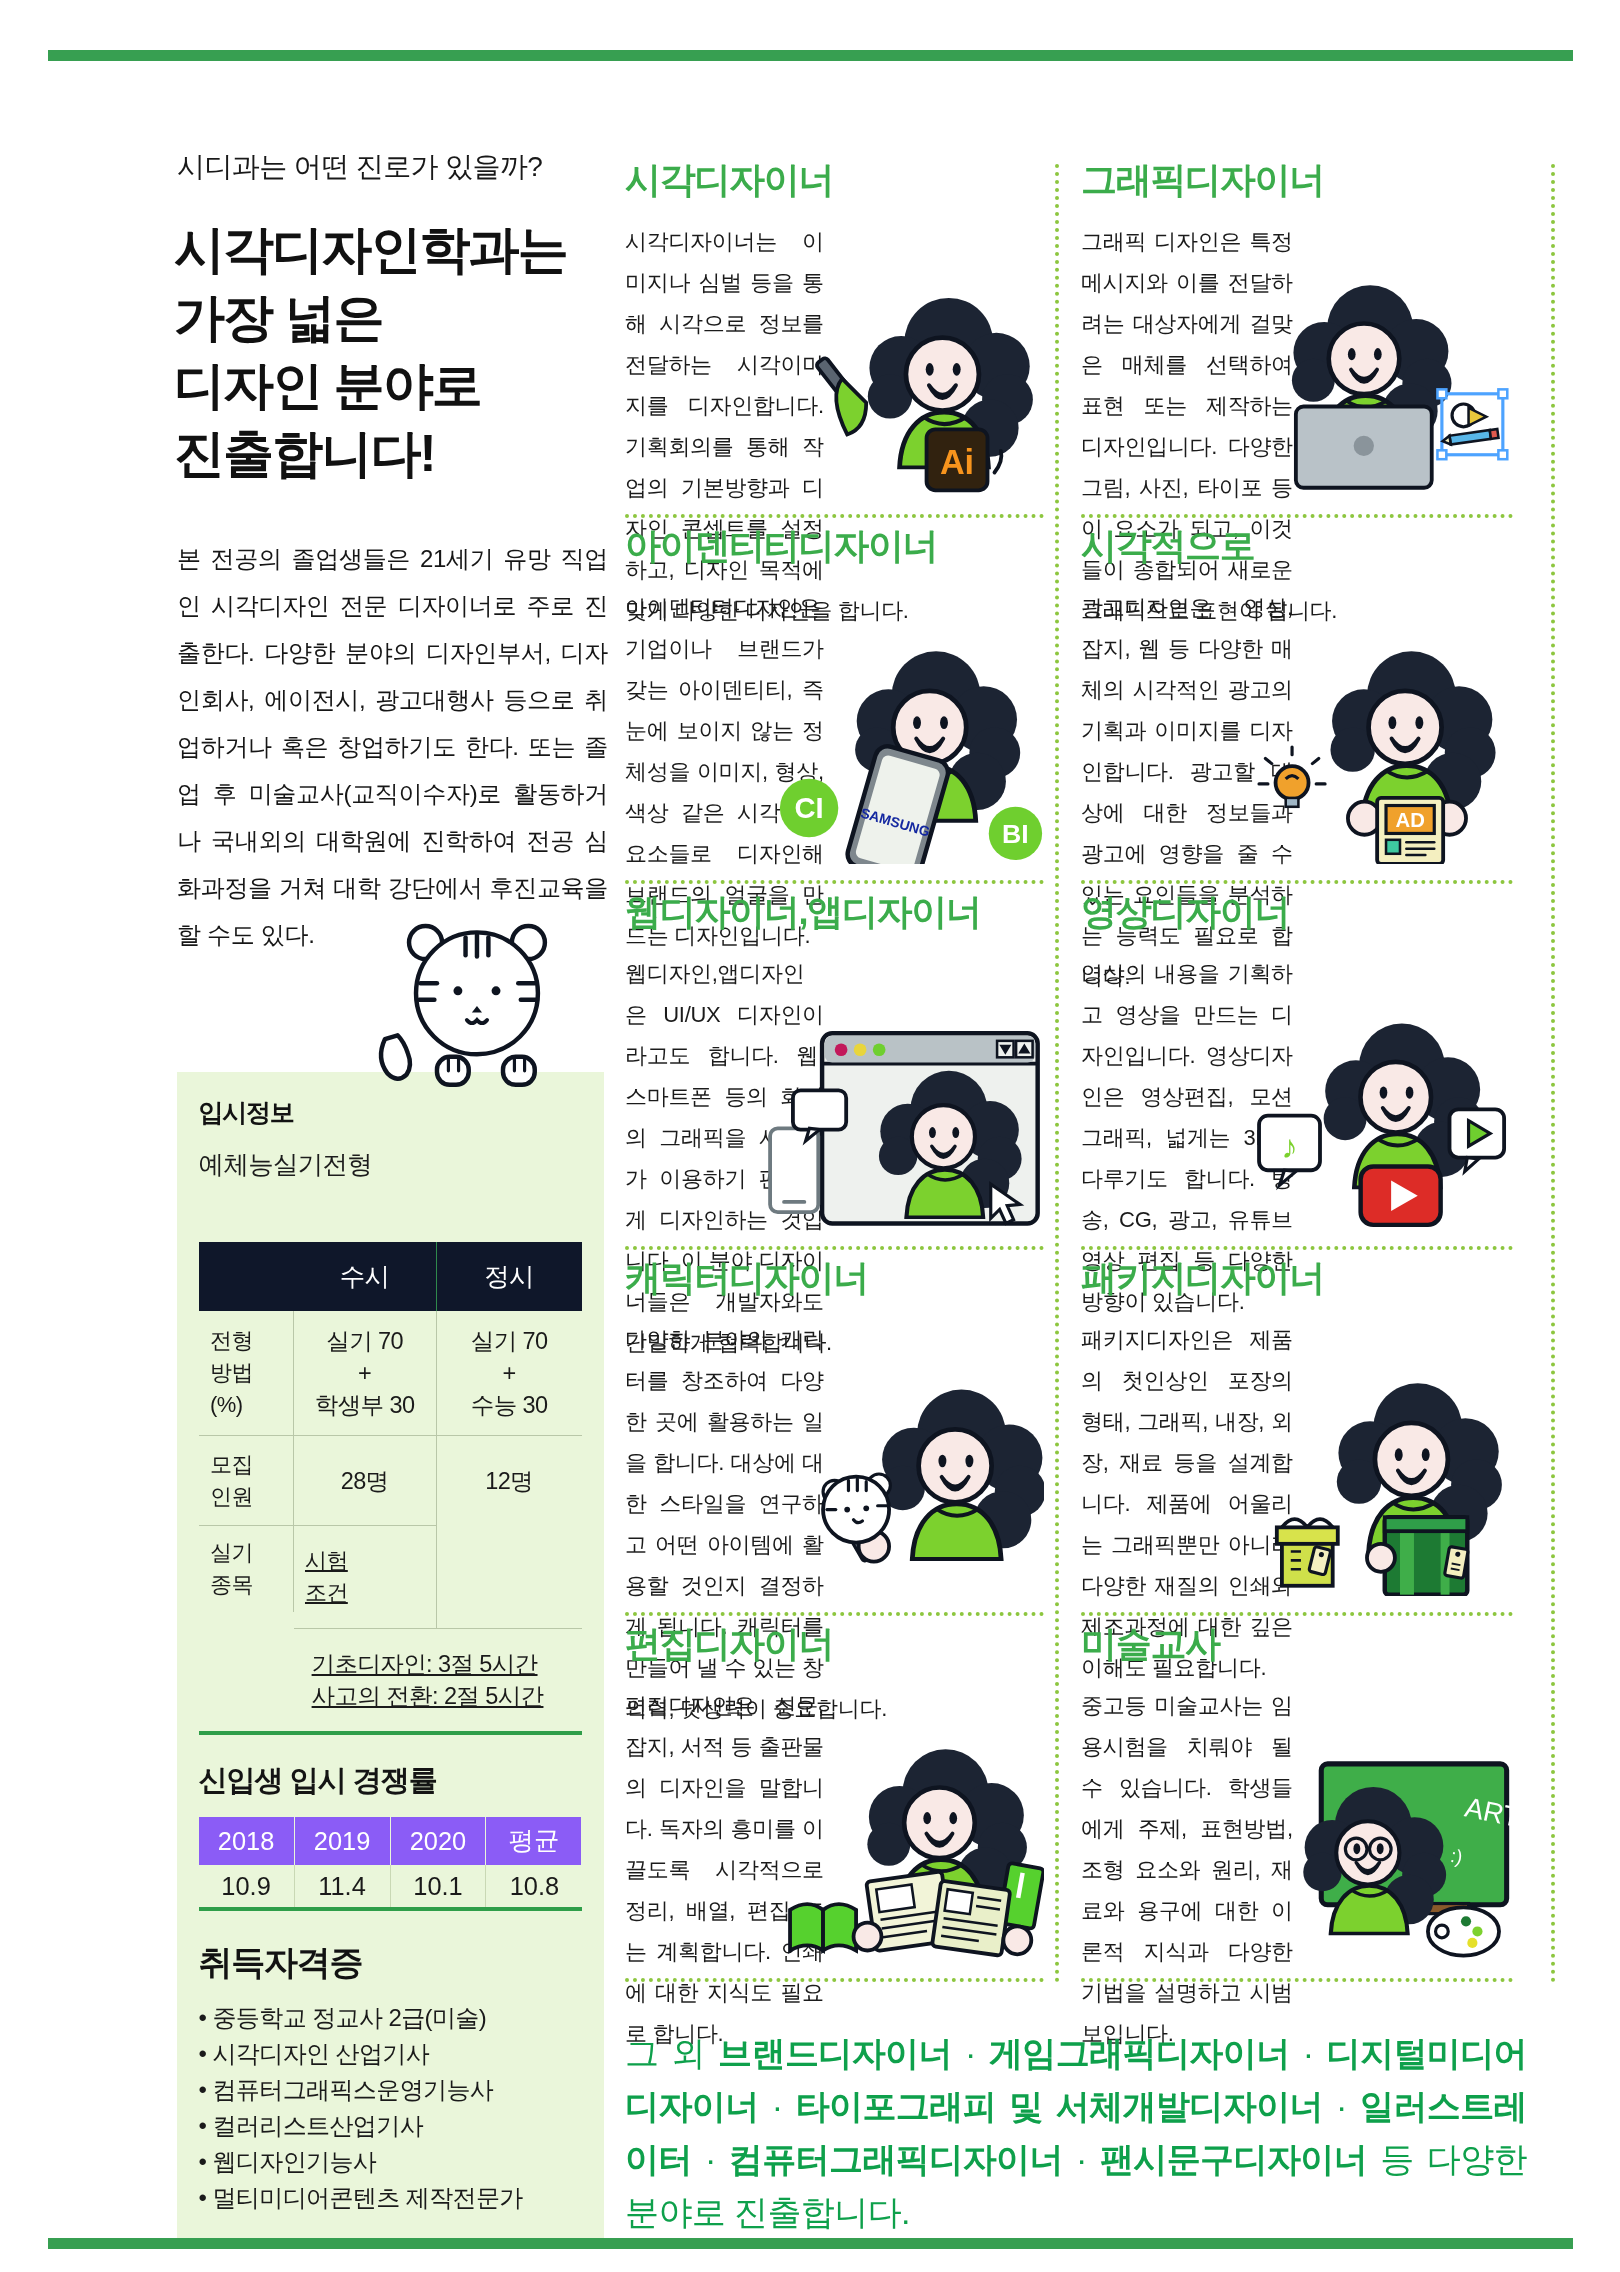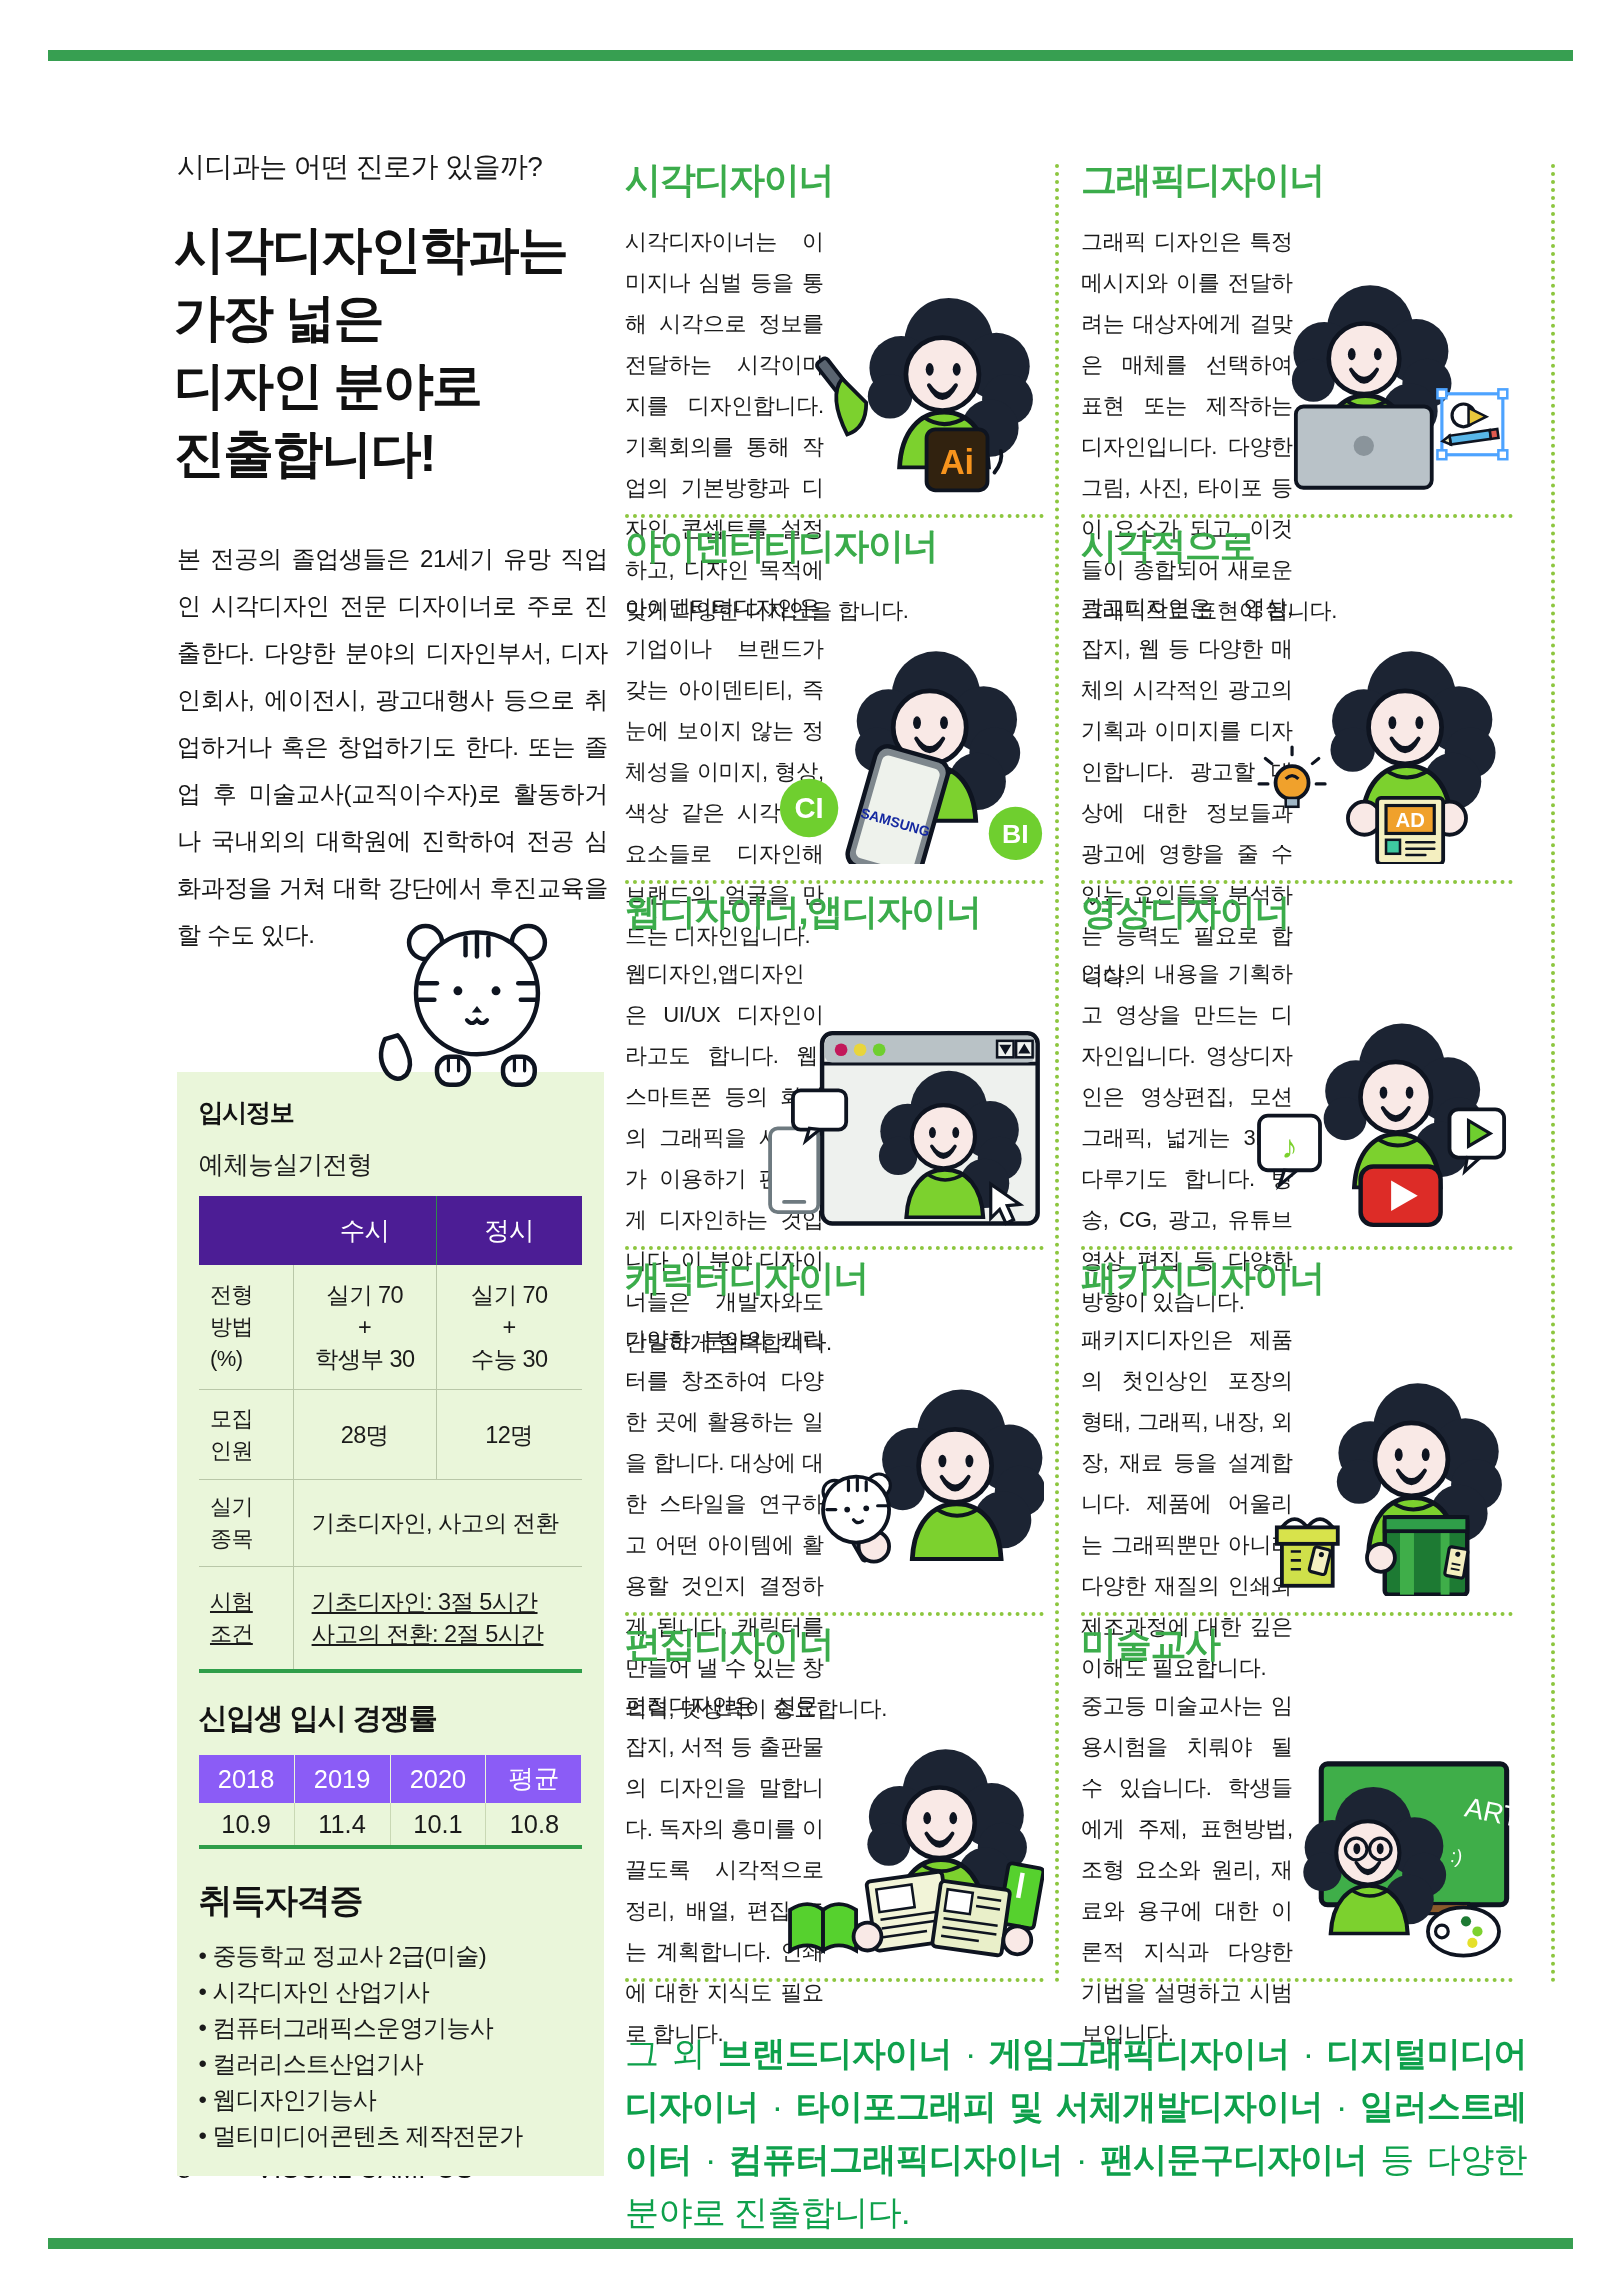--- a/index.html
+++ b/index.html
@@ -15,21 +15,21 @@
   .kicker{position:absolute;left:177px;top:148px;font-size:28px;color:#191919;letter-spacing:-0.6px;}
   .main-title{position:absolute;left:174px;top:216px;font-size:51px;line-height:68px;font-weight:800;color:#111;letter-spacing:-1.9px;}
   .intro-par{position:absolute;left:177px;top:535px;width:431px;font-size:24px;line-height:47px;color:#161616;text-align:justify;letter-spacing:-0.3px;}
 
   
   .panel{position:absolute;left:177px;top:1072px;width:427px;background:#eaf6da;padding:0 0 21.6px 0;z-index:1;}
   .panel-inner{padding:24px 21.6px 0 21.6px;}
   .panel-title{font-size:25px;font-weight:800;color:#121212;letter-spacing:-1.3px;}
   .panel-sub{font-size:25.4px;color:#1c1c1c;margin-top:19px;letter-spacing:-0.6px;}
   .t1{margin-top:14px;display:grid;grid-template-columns:95px 143px 145px;}
-  .t1 .hc{background:#4c1d95;color:#fff;font-size:25.4px;display:flex;align-items:center;justify-content:center;height:69px;letter-spacing:-0.6px;}
+  .t1 .hc{background:#0f172a;color:#fff;font-size:25.4px;display:flex;align-items:center;justify-content:center;height:69px;letter-spacing:-0.6px;margin-top:46px;}
   .t1 .cell{display:flex;align-items:center;justify-content:center;text-align:center;font-size:23.5px;line-height:32px;color:#1a1a1a;white-space:pre-line;letter-spacing:-0.6px;}
   .t1 .lbl{justify-content:flex-start;padding-left:11.4px;font-size:22px;text-align:left;}
   .t1 .r1{height:124px;}
   .t1 .r2{height:89px;}
   .t1 .r3{height:86px;}
   .t1 .r4{height:102px;text-decoration:underline;}
   .t1 .bt{border-top:1.3px solid #b9c7a8;}
   .t1 .vr{border-right:1.3px solid #b9c7a8;}
   .t1 .span2{grid-column:2 / 4;justify-content:flex-start;padding-left:18px;text-align:left;}
   .t1-rule{height:4.4px;background:#2f9e49;}
@@ -152,21 +152,20 @@
 +
 수능 30</div>
 
       <div class="cell lbl vr bt r2">모집
 인원</div>
       <div class="cell vr bt r2">28명</div>
       <div class="cell bt r2">12명</div>
 
       <div class="cell lbl vr bt r3">실기
 종목</div>
-      <div class="cell bt r3 span2">기초디자인, 사고의 전환</div>
 
       <div class="cell lbl vr bt r4">시험
 조건</div>
       <div class="cell bt r4 span2">기초디자인: 3절 5시간
 사고의 전환: 2절 5시간</div>
     </div>
     <div class="t1-rule"></div>
 
     <div class="comp-title">신입생 입시 경쟁률</div>
     <div class="t2">

